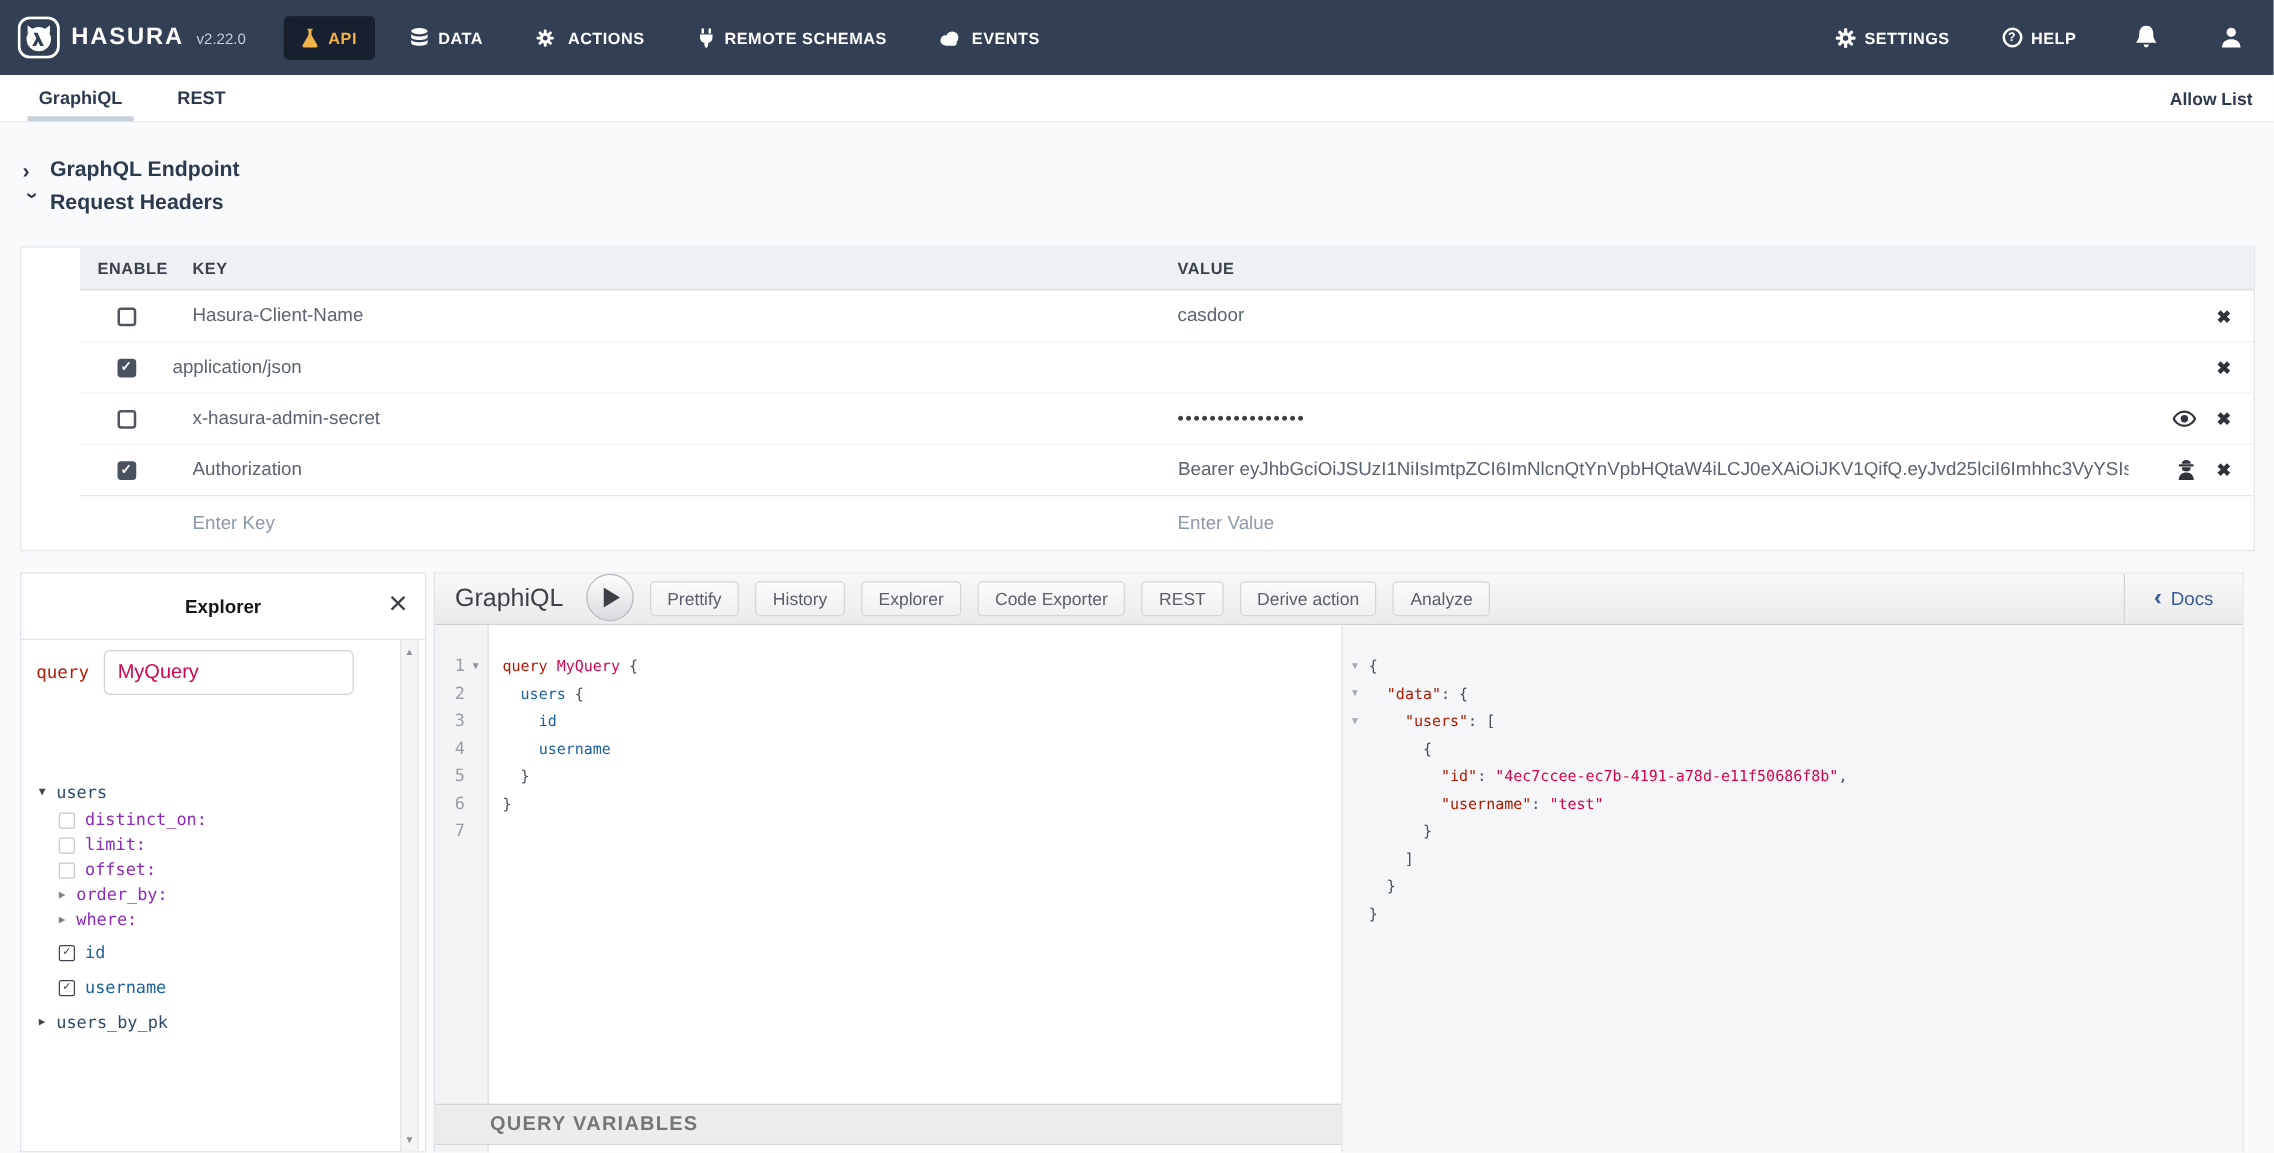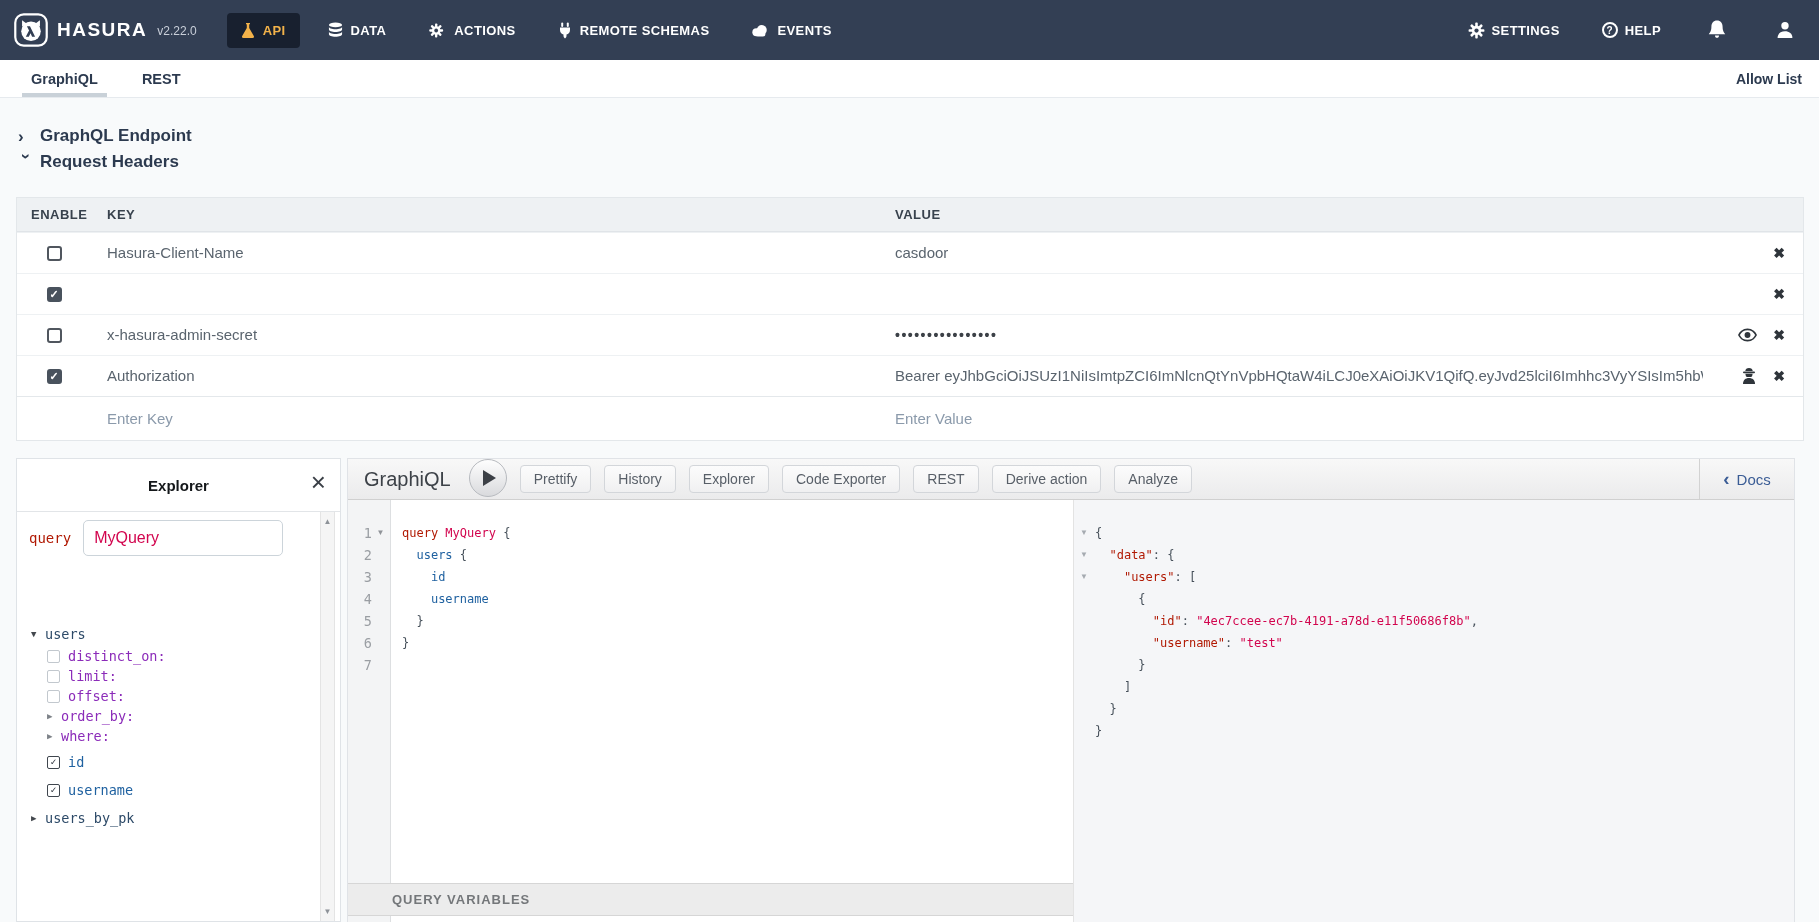--- a/index.html
+++ b/index.html
@@ -60,21 +60,21 @@
   .collapsible { position:absolute; left:18px; display:flex; align-items:center; cursor:pointer; }
   .collapsible .chev { font-size:17px; font-weight:bold; color:#2c3a4f; width:16px; display:inline-block; line-height:1; }
   .collapsible .chev.open { transform:rotate(90deg) translateX(-1px); }
   .collapsible .lbl { font-size:17px; font-weight:bold; color:#2c3a4f; margin-left:6px; }
   #sec-endpoint { top:126px; }
   #sec-headers  { top:152px; }
 
   
   .htable {
     position:absolute; left:16px; top:197px; width:1788px;
-    background:#fff; border:1px solid #e3e7ea;
+    background:#fff; border:1px solid #e3e7ea;padding-left:47px;
   }
   .ht-head {
     display:flex; height:34px; align-items:center; background:#eef1f3;
     border-bottom:1px solid #e0e4e8;
     font-size:13px; font-weight:bold; color:#38424d; letter-spacing:.5px;
   }
   .col-enable { width:74px; padding-left:14px; }
   .col-key { width:804px; padding-left:16px; }
   .col-value { flex:1; }
   .ht-row { display:flex; height:41px; align-items:center; border-top:1px solid #eef1f3; position:relative; }
@@ -186,21 +186,21 @@
   .tok-def { color:#d2054e; }
   .tok-prop{ color:#1f61a0; }
   .tok-p   { color:#46505a; }
   .tok-key { color:#b11a04; }
   .tok-str { color:#d2054e; }
   .qv-bar {
     position:absolute; left:0; right:0; bottom:6px; height:33px;
     background:#ececec; border-top:1px solid #d6d6d6; border-bottom:1px solid #d6d6d6;
     display:flex; align-items:center; cursor:pointer;
   }
-  .qv-label { margin-left:44px; font-size:13px; font-weight:bold; letter-spacing:1px; color:#74777a; }
+  .qv-label { margin-left:44px; font-size:16px; font-weight:bold; letter-spacing:1px; color:#74777a; }
 
   
   .res-pane { position:absolute; left:725px; top:41px; right:0; bottom:0; background:#f5f6f8; border-left:1px solid #e3e3e3; }
   .res-gutter { position:absolute; left:0; top:0; width:20px; padding-top:22px; }
   .res-fold { height:22px; line-height:22px; text-align:center; font-size:8px; color:#a6abb1; cursor:pointer; }
   .res-code { position:absolute; left:21px; top:0; right:0; bottom:0; padding-top:22px; overflow:hidden; }
 </style>
 </head>
 <body>
 
@@ -348,20 +348,21 @@
       <span class="icon-btn remove-x">✖</span>
     </div>
   </div>
 
   <div class="ht-row">
     <div class="ht-ck-cell">
       <span class="ckbox" data-checked="true">
           <span class="ck">✓</span>
         </span>
     </div>
+    <div class="ht-val-cell"><input class="ht-input" value="application/json" style=""></div>
     <div class="ht-icons">
       <span class="icon-btn remove-x">✖</span>
     </div>
   </div>
 
   <div class="ht-row">
     <div class="ht-ck-cell">
       <span class="ckbox" data-checked="false"></span>
     </div>
     <div class="ht-key-cell"><input class="ht-input" value="x-hasura-admin-secret" style=""></div>

